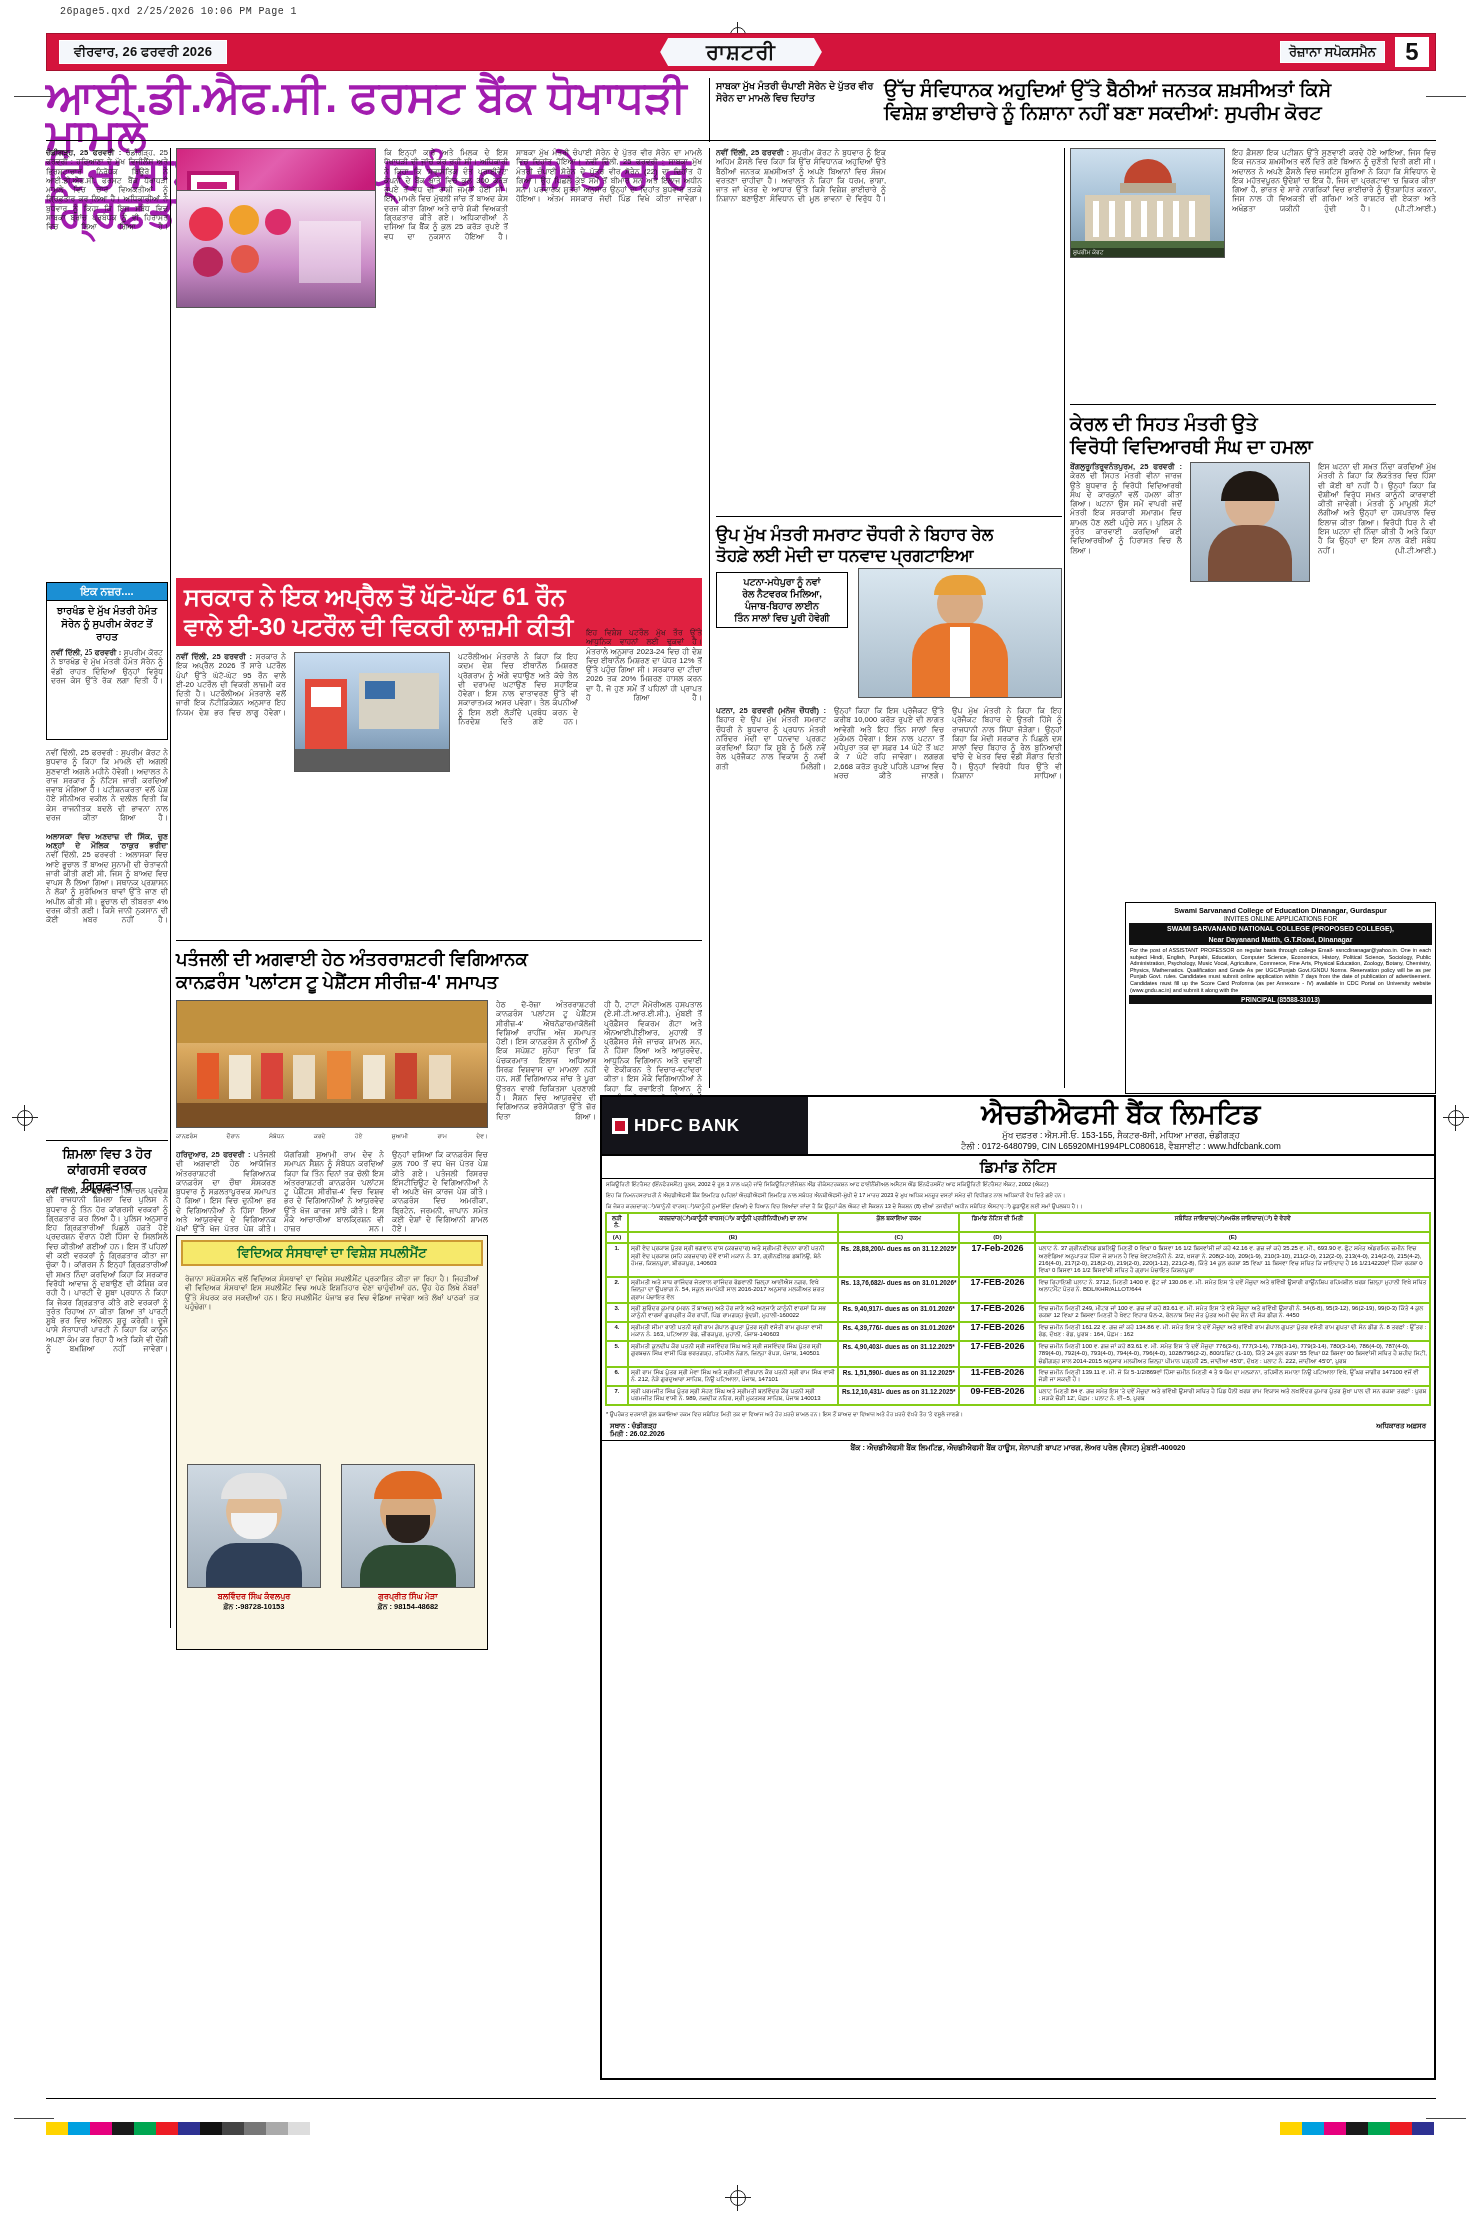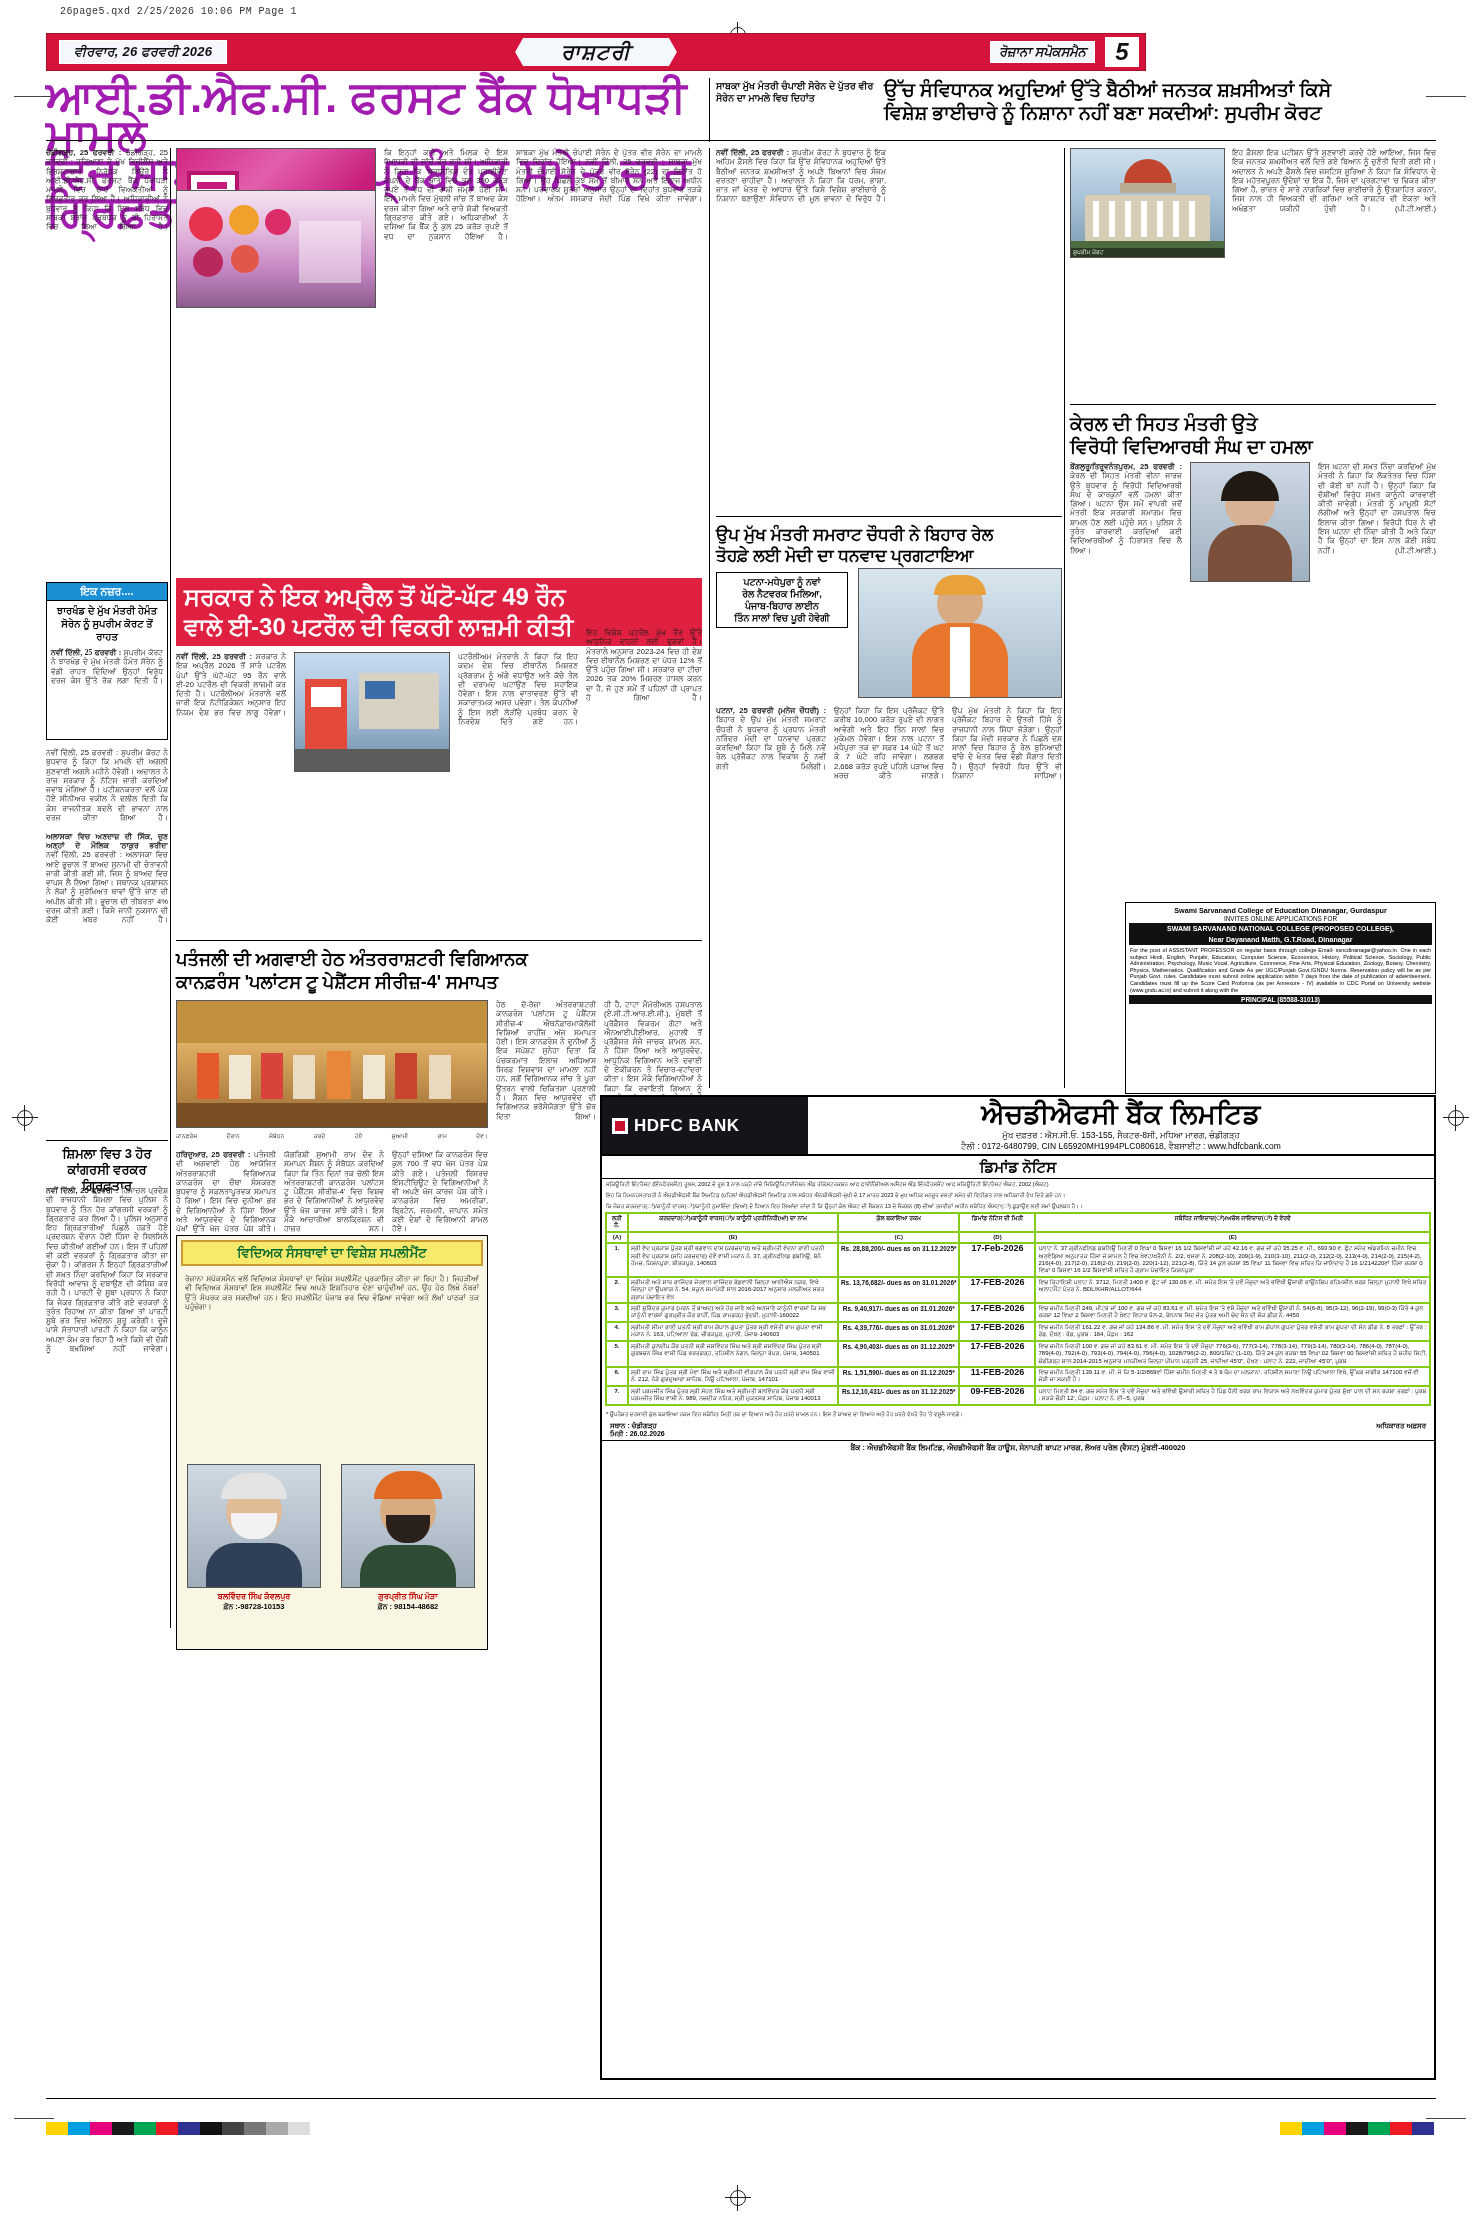--- a/index.html
+++ b/index.html
@@ -24,23 +24,23 @@
 
   
   .slug {
     position:absolute; left:60px; top:6px;
     font-family:"Liberation Mono", monospace;
     font-size:10px; color:#333; letter-spacing:.4px; white-space:nowrap;
   }
 
   
   .masthead {
-    position:absolute; left:46px; top:33px; width:1100px; height:38px;
+    position:absolute; left:46px; top:33px; width:1390px; height:38px;
     background:#d4143c; border:1px solid #a50f2d;
-    display:flex; align-items:center;font-style:italic;
+    display:flex; align-items:center;
   }
   .masthead .date-chip {
     margin-left:12px; background:#f4f7fb; border:1px solid #fff;
     padding:3px 14px; font-size:13px; font-weight:bold; color:#111;
     letter-spacing:.2px; white-space:nowrap;
   }
   .masthead .title-plate {
     position:absolute; left:50%; transform:translateX(-50%);
     background:#f4f7fb; padding:2px 46px; font-size:21px; font-weight:bold;
     color:#111; letter-spacing:1px;
@@ -295,21 +295,21 @@
   <div style="position:absolute; left:46px; top:1146px; width:122px; text-align:center;">
     <div class="hl-small">ਸ਼ਿਮਲਾ ਵਿਚ 3 ਹੋਰ</div>
     <div class="hl-small">ਕਾਂਗਰਸੀ ਵਰਕਰ ਗ੍ਰਿਫ਼ਤਾਰ</div>
   </div>
   <div class="col-text" style="position:absolute; left:46px; top:1186px; width:122px; height:450px;">
     <b>ਨਵੀਂ ਦਿੱਲੀ, 25 ਫਰਵਰੀ :</b>
     ਹਿਮਾਚਲ ਪ੍ਰਦੇਸ਼ ਦੀ ਰਾਜਧਾਨੀ ਸ਼ਿਮਲਾ ਵਿਚ ਪੁਲਿਸ ਨੇ ਬੁਧਵਾਰ ਨੂੰ ਤਿੰਨ ਹੋਰ ਕਾਂਗਰਸੀ ਵਰਕਰਾਂ ਨੂੰ ਗ੍ਰਿਫ਼ਤਾਰ ਕਰ ਲਿਆ ਹੈ। ਪੁਲਿਸ ਅਨੁਸਾਰ ਇਹ ਗ੍ਰਿਫ਼ਤਾਰੀਆਂ ਪਿਛਲੇ ਹਫ਼ਤੇ ਹੋਏ ਪ੍ਰਦਰਸ਼ਨ ਦੌਰਾਨ ਹੋਈ ਹਿੰਸਾ ਦੇ ਸਿਲਸਿਲੇ ਵਿਚ ਕੀਤੀਆਂ ਗਈਆਂ ਹਨ। ਇਸ ਤੋਂ ਪਹਿਲਾਂ ਵੀ ਕਈ ਵਰਕਰਾਂ ਨੂੰ ਗ੍ਰਿਫ਼ਤਾਰ ਕੀਤਾ ਜਾ ਚੁੱਕਾ ਹੈ। ਕਾਂਗਰਸ ਨੇ ਇਨ੍ਹਾਂ ਗ੍ਰਿਫ਼ਤਾਰੀਆਂ ਦੀ ਸਖ਼ਤ ਨਿੰਦਾ ਕਰਦਿਆਂ ਕਿਹਾ ਕਿ ਸਰਕਾਰ ਵਿਰੋਧੀ ਆਵਾਜ਼ ਨੂੰ ਦਬਾਉਣ ਦੀ ਕੋਸ਼ਿਸ਼ ਕਰ ਰਹੀ ਹੈ। ਪਾਰਟੀ ਦੇ ਸੂਬਾ ਪ੍ਰਧਾਨ ਨੇ ਕਿਹਾ ਕਿ ਜੇਕਰ ਗ੍ਰਿਫ਼ਤਾਰ ਕੀਤੇ ਗਏ ਵਰਕਰਾਂ ਨੂੰ ਤੁਰੰਤ ਰਿਹਾਅ ਨਾ ਕੀਤਾ ਗਿਆ ਤਾਂ ਪਾਰਟੀ ਸੂਬੇ ਭਰ ਵਿਚ ਅੰਦੋਲਨ ਸ਼ੁਰੂ ਕਰੇਗੀ। ਦੂਜੇ ਪਾਸੇ ਸੱਤਾਧਾਰੀ ਪਾਰਟੀ ਨੇ ਕਿਹਾ ਕਿ ਕਾਨੂੰਨ ਅਪਣਾ ਕੰਮ ਕਰ ਰਿਹਾ ਹੈ ਅਤੇ ਕਿਸੇ ਵੀ ਦੋਸ਼ੀ ਨੂੰ ਬਖ਼ਸ਼ਿਆ ਨਹੀਂ ਜਾਵੇਗਾ।
   </div>
 
   <div class="red-banner" style="position:absolute; left:176px; top:578px; width:526px;">
-    <div>ਸਰਕਾਰ ਨੇ ਇਕ ਅਪ੍ਰੈਲ ਤੋਂ ਘੱਟੋ-ਘੱਟ 49 ਰੌਨ</div>
+    <div>ਸਰਕਾਰ ਨੇ ਇਕ ਅਪ੍ਰੈਲ ਤੋਂ ਘੱਟੋ-ਘੱਟ 61 ਰੌਨ</div>
     <div>ਵਾਲੇ ਈ-30 ਪਟਰੌਲ ਦੀ ਵਿਕਰੀ ਲਾਜ਼ਮੀ ਕੀਤੀ</div>
   </div>
 
   <div class="col-text" style="position:absolute; left:176px; top:652px; width:110px; height:280px;">
     <b>ਨਵੀਂ ਦਿੱਲੀ, 25 ਫਰਵਰੀ :</b>
     ਸਰਕਾਰ ਨੇ ਇਕ ਅਪ੍ਰੈਲ 2026 ਤੋਂ ਸਾਰੇ ਪਟਰੌਲ ਪੰਪਾਂ ਉੱਤੇ ਘੱਟੋ-ਘੱਟ 95 ਰੌਨ ਵਾਲੇ ਈ-20 ਪਟਰੌਲ ਦੀ ਵਿਕਰੀ ਲਾਜ਼ਮੀ ਕਰ ਦਿਤੀ ਹੈ। ਪਟਰੌਲੀਅਮ ਮੰਤਰਾਲੇ ਵਲੋਂ ਜਾਰੀ ਇਕ ਨੋਟੀਫ਼ਿਕੇਸ਼ਨ ਅਨੁਸਾਰ ਇਹ ਨਿਯਮ ਦੇਸ਼ ਭਰ ਵਿਚ ਲਾਗੂ ਹੋਵੇਗਾ।
   </div>
 
   <div class="photo" style="left:294px; top:652px; width:156px; height:120px;
               background:linear-gradient(180deg,#c8dcf0 0%,#9fb9d2 55%,#6d8aa6 100%);">

